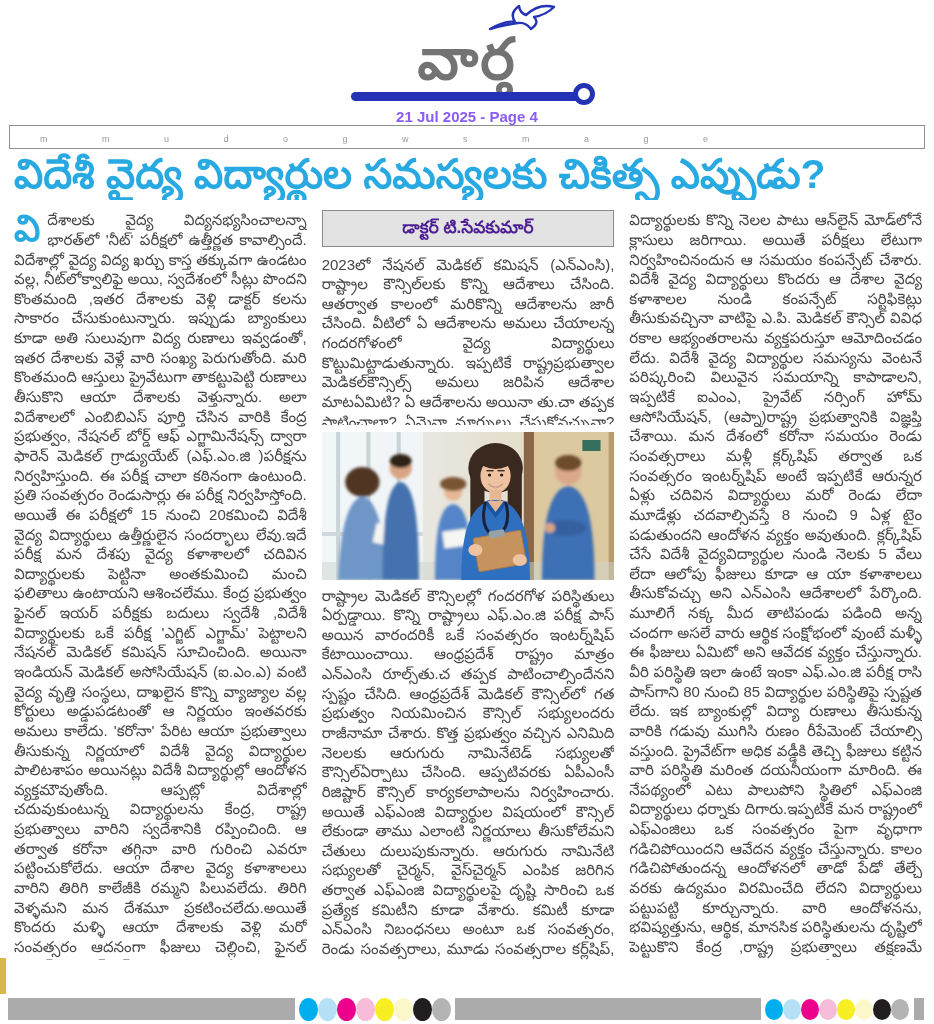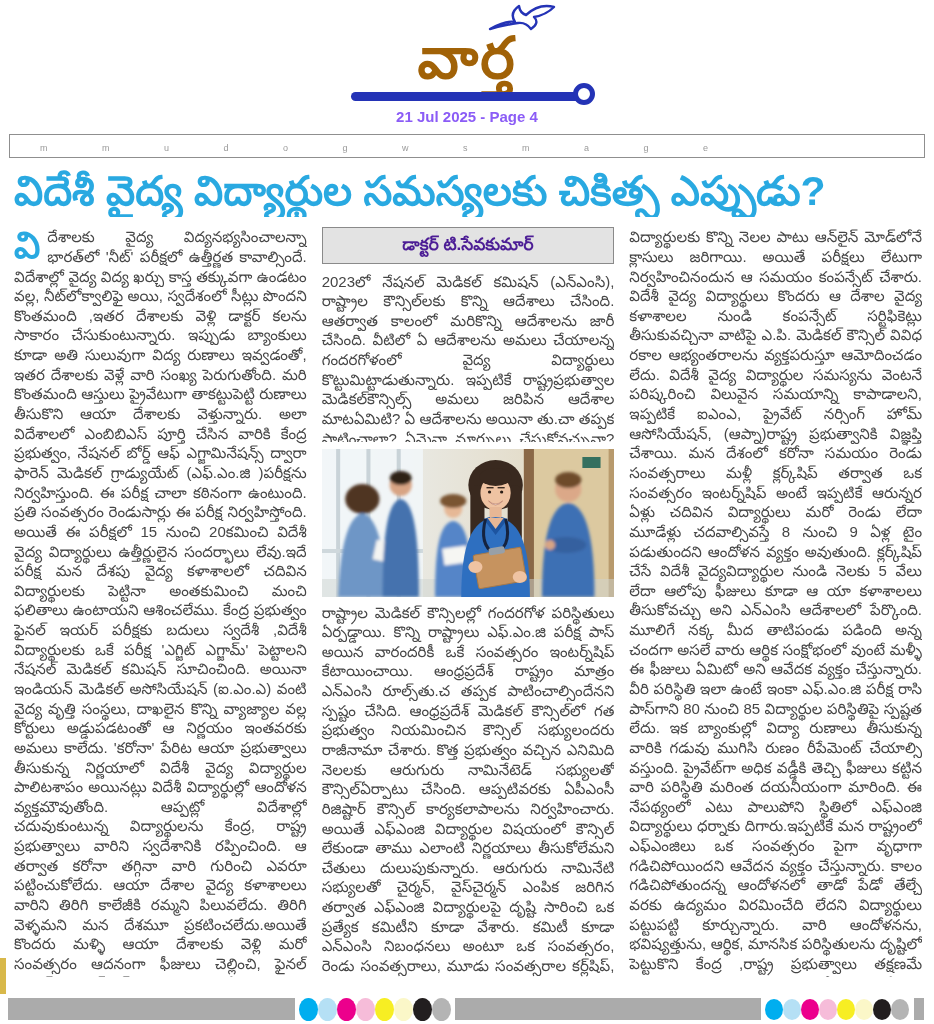--- a/index.html
+++ b/index.html
@@ -11,26 +11,26 @@
   .logo-wrap{position:relative;display:inline-block;margin-top:2px;}
   .bird{position:absolute;top:-2px;left:58%;width:74px;height:36px;}
   .logo-text{font-size:58px;font-weight:800;color:#2433b6;line-height:1;letter-spacing:2px;
              display:block;padding-top:26px;}
   .logo-underline{position:relative;margin:4px auto 0 auto;width:232px;height:9px;background:#2433b6;border-radius:5px;}
   .logo-underline::after{content:"";position:absolute;right:-12px;top:-9px;width:12px;height:12px;
              border:5px solid #2433b6;border-radius:50%;background:#fff;}
   .dateline{margin-top:7px;font-size:15px;font-weight:700;color:#8b5cf6;}
 
   
-  .crop-strip{margin:14px 9px 0 9px;height:24px;border:1px solid #8f8f8f;overflow:hidden;
+  .crop-strip{margin:5px 9px 0 9px;height:24px;border:1px solid #8f8f8f;overflow:hidden;
               white-space:nowrap;font-size:9px;color:#9a9a9a;letter-spacing:26px;
               padding:8px 0 8px 30px;box-sizing:border-box;}
 
   
-  .headline{margin:8px 10px 0 14px;font-size:41px;font-weight:800;color:#29a9e1;
+  .headline{margin:0 10px 0 14px;font-size:41px;font-weight:800;color:#29a9e1;
             white-space:nowrap;overflow:hidden;line-height:1.25;}
 
   
   .columns{display:flex;gap:15px;padding:10px 12px 0 14px;height:760px;box-sizing:border-box;}
   .col{flex:1 1 0;min-width:0;overflow:hidden;text-align:justify;font-size:15px;line-height:1.31;height:100%;}
   .dropcap{float:left;font-size:37px;line-height:.85;font-weight:800;color:#29a9e1;padding:3px 7px 0 0;}
   .byline-box{border:1px solid #8a8a8a;background:#e3e3e3;color:#4c1d95;text-align:center;
               font-size:17px;font-weight:700;padding:6px 2px;margin-bottom:8px;}
   .para-before{height:170px;overflow:hidden;margin:0;}
   .para-after{margin:0;overflow:hidden;}
@@ -50,21 +50,21 @@
 </head>
 <body>
 
 <div class="page">
 
   <header class="masthead">
     <div class="logo-wrap">
       <svg class="bird" viewBox="0 0 74 36">
         <path d="M4 27 Q20 18 29 20 Q23 11 33 4 Q34 11 40 13 Q53 1 68 5 Q60 13 48 15 Q54 21 45 27 Q40 20 32 21 Q18 23 4 27 Z" fill="none" stroke="#2433b6" stroke-width="2.4" stroke-linejoin="round"></path>
       </svg>
-      <span class="logo-text" style="color: #a16207; font-family: Liberation Serif, serif;">వార్త</span>
+      <span class="logo-text" style="color: #737373;">వార్త</span>
       <div class="logo-underline"></div>
     </div>
     <div class="dateline">21 Jul 2025 - Page 4</div>
   </header>
 
   <div class="crop-strip">m m u d o g w s m a g e</div>
 
   <h1 class="headline" style="color: rgb(41, 169, 225);">విదేశీ వైద్య విద్యార్థుల సమస్యలకు చికిత్స ఎప్పుడు?</h1>
 
   <div class="columns">

